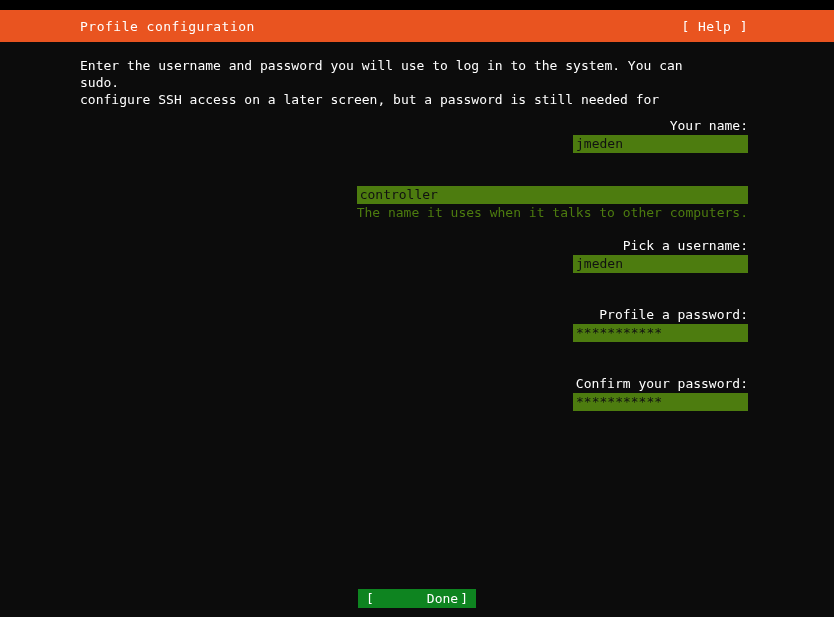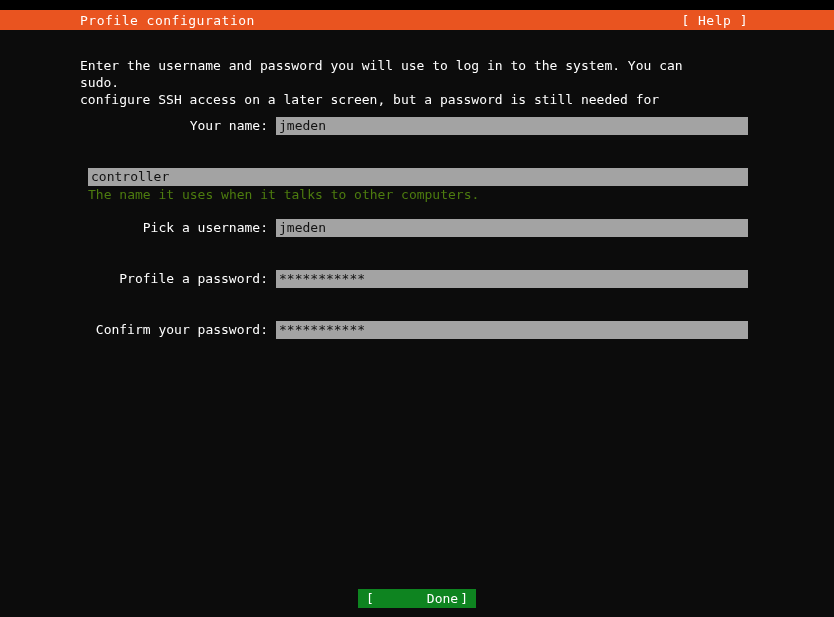--- a/index.html
+++ b/index.html
@@ -19,21 +19,21 @@
   .top-strip {
     position: absolute;
     top: 0; left: 0; right: 0;
     height: 10px;
     background: #000000;
   }
 
   .titlebar {
     position: absolute;
     top: 10px; left: 0; right: 0;
-    height: 20px;
+    height: 32px;
     background: #e95420;
     display: flex;
     align-items: center;
     justify-content: space-between;
     padding: 0 86px 0 80px;
     color: #ffffff;
   }
   .titlebar .title { letter-spacing: 0.5px; }
   .titlebar .help-btn {
     cursor: pointer;
@@ -53,20 +53,21 @@
     position: absolute;
     top: 117px;
     left: 80px;
     width: 668px;
   }
 
   .row {
     display: flex;
     align-items: flex-end;
     margin-bottom: 33px;
+    flex-direction: column;
   }
   .row.has-help { margin-bottom: 16px; }
 
   .row-label {
     width: 188px;
     text-align: right;
     line-height: 18px;
     color: #ffffff;
     flex: none;
     white-space: pre;
@@ -75,21 +76,21 @@
   .field-col {
     flex: 1;
     margin-left: 8px;
     min-width: 0;
   }
 
   .text-input {
     display: block;
     width: 100%;
     height: 18px;
-    background: #a3a3a3;
+    background: #4d7c0f;
     color: #111111;
     border: none;
     outline: none;
     border-radius: 0;
     font-family: "DejaVu Sans Mono", "Liberation Mono", monospace;
     font-size: 13px;
     line-height: 18px;
     padding: 0 3px;
   }
 

